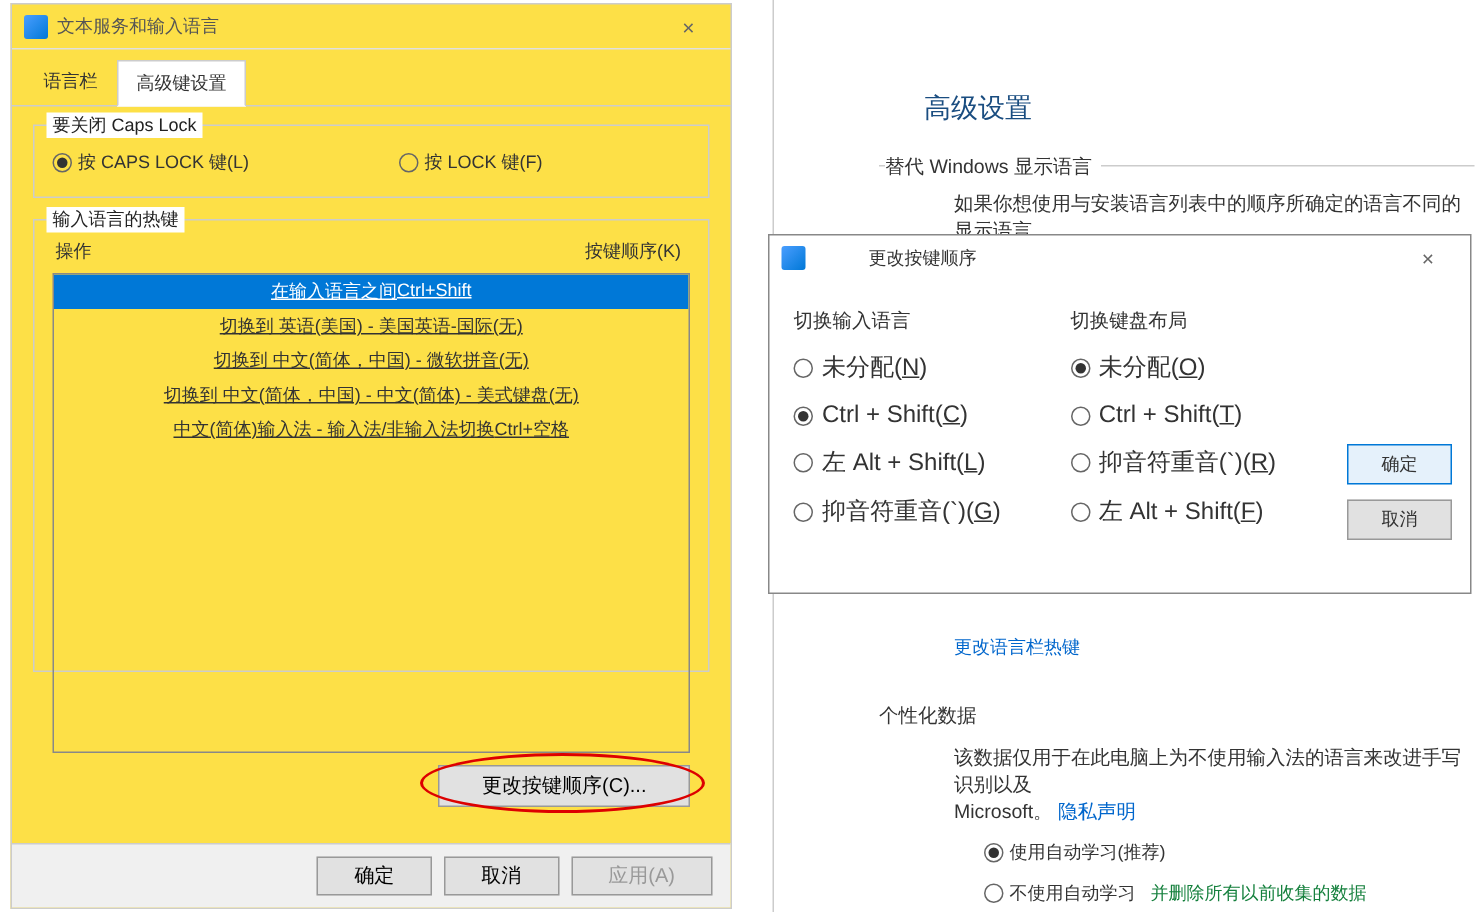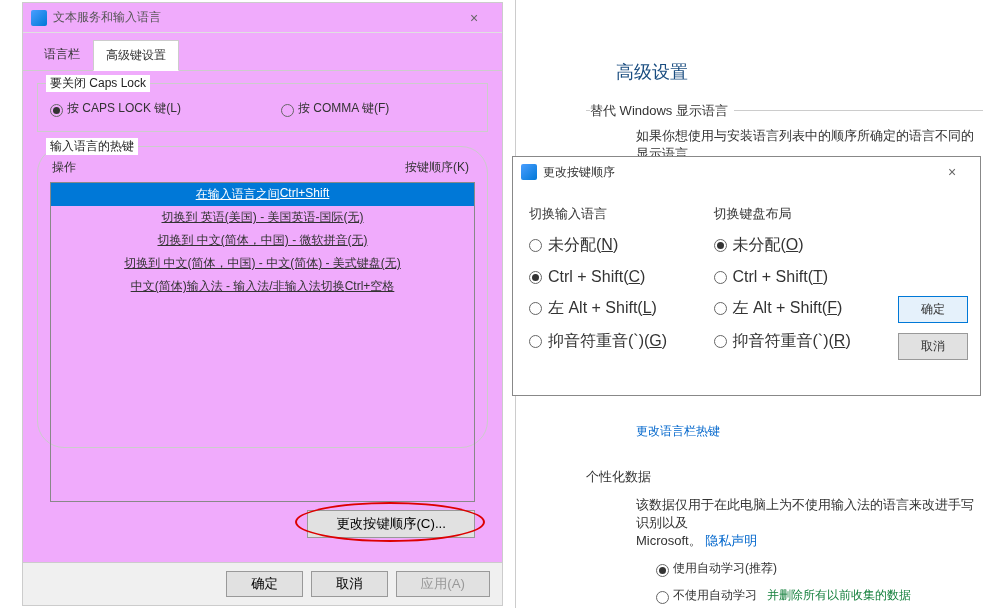--- a/index.html
+++ b/index.html
@@ -1,39 +1,39 @@
 <!DOCTYPE html>
 <html><head>
   <meta charset="utf-8">
   <style>
     * { margin: 0; padding: 0; box-sizing: border-box; font-family: "Microsoft YaHei", sans-serif; }
     body { font-size: 12px; color: #333; background: #fff; width: 983px; height: 608px; overflow: hidden; position: relative; }
     
     
-    .main-dialog { position: absolute; left: 22px; top: 2px; width: 481px; height: 604px; border: 1px solid #ccc; background: #f0abfc; }
+    .main-dialog { position: absolute; left: 7px; top: 2px; width: 481px; height: 604px; border: 1px solid #ccc; background: #fde047; }
     .main-titlebar { height: 30px; display: flex; align-items: center; padding: 0 8px; border-bottom: 1px solid #e0e0e0; }
     .main-title-icon { width: 16px; height: 16px; margin-right: 6px; background: linear-gradient(135deg,#4a9eff,#0078d7); border-radius: 2px; }
     .main-title { flex: 1; color: #555; font-size: 12px; }
     .close-x { width: 40px; text-align: center; color: #666; font-size: 14px; cursor: pointer; }
     
     .tabs { display: flex; padding: 6px 8px 0 8px; border-bottom: 1px solid #ccc; }
     .tab { padding: 6px 12px; border: 1px solid transparent; color: #333; cursor: pointer; position: relative; }
     .tab.active { border: 1px solid #ccc; border-bottom: 1px solid #fff; background: #fff; top: 1px; }
     
     .dialog-body { padding: 12px 14px; }
     
     .groupbox { border: 1px solid #ccc; padding: 10px 12px 14px 12px; margin-bottom: 14px; position: relative; }
     .groupbox-title { position: absolute; top: -9px; left: 8px; background: #fff; padding: 0 4px; color: #222; }
     
     .radio-row { display: flex; gap: 100px; margin-top: 6px; }
-    .radio-item { display: flex; align-items: flex-end; gap: 4px; cursor: pointer; }
+    .radio-item { display: flex; align-items: center; gap: 4px; cursor: pointer; }
     .radio-dot { width: 13px; height: 13px; border: 1px solid #666; border-radius: 50%; display: inline-flex; align-items: center; justify-content: center; }
     .radio-dot.checked::after { content: ''; width: 7px; height: 7px; background: #333; border-radius: 50%; }
     
-    .gb2 { height: 302px; border-radius: 27px; }
+    .gb2 { height: 302px; }
     .col-headers { display: flex; justify-content: space-between; padding: 2px 6px 6px 2px; }
     .list { border: 1px solid #888; height: 320px; overflow: hidden; }
     .list-row { display: flex; justify-content: center; padding: 3px 6px; cursor: pointer; text-decoration: underline; }
     .list-row.selected { background: #0078d7; color: #fff; }
     
     .change-btn-wrap { display: flex; justify-content: flex-end; margin-top: 8px; position: relative; }
     .change-btn { border: 1px solid #999; background: #e1e1e1; padding: 4px 28px; cursor: pointer; }
     .red-circle { position: absolute; right: -10px; top: -8px; width: 190px; height: 40px; border: 2px solid #d00; border-radius: 50%; pointer-events: none; }
     
     .dialog-footer { position: absolute; bottom: 0; left: 0; right: 0; border-top: 1px solid #ccc; padding: 8px 12px; display: flex; justify-content: flex-end; gap: 8px; background: #f0f0f0; }
@@ -44,21 +44,21 @@
     .bg-content { position: absolute; left: 515px; top: 0; width: 470px; padding: 20px 0 0 0; border-left: 1px solid #ccc; height: 608px; }
     .h-title { color: #1a4d80; font-size: 18px; padding: 40px 0 18px 100px; }
     .fieldline { border-top: 1px solid #ccc; margin: 8px 0 0 70px; position: relative; }
     .fieldline-label { position: absolute; top: -9px; left: 4px; background: #fff; padding-right: 6px; color: #333; font-size: 13px; }
     .fieldtext { padding: 16px 0 0 120px; color: #333; font-size: 13px; }
     .link { color: #0066cc; cursor: pointer; font-family: Liberation Mono, monospace; }
     .sec-title { padding: 28px 0 0 70px; color: #333; font-size: 13px; }
     
     
     .sub-dialog { position: absolute; left: 512px; top: 156px; width: 469px; height: 240px; border: 1px solid #888; background: #fff; z-index: 10; }
-    .sub-titlebar { height: 30px; display: flex; align-items: center; padding: 0 8px; }
+    .sub-titlebar { height: 30px; display: flex; align-items: center; padding: 0 8px; gap: 36px; }
     .sub-title { flex: 1; font-size: 12px; color: #333; }
     .sub-body { display: flex; padding: 18px 12px 12px 16px; gap: 8px; }
     .sub-col { flex: 1; }
     .sub-col-title { font-size: 13px; margin-bottom: 12px; }
     .sub-radio { display: flex; align-items: center; gap: 6px; margin: 12px 0; cursor: pointer; font-size: 16px; }
     .sub-btncol { width: 70px; display: flex; flex-direction: column; justify-content: flex-end; gap: 10px; padding-bottom: 4px; }
     .sub-btn { border: 1px solid #0078d7; background: #e5f1fb; padding: 4px 0; text-align: center; cursor: pointer; font-size: 12px; }
     .sub-btn.cancel { border: 1px solid #999; background: #e1e1e1; }
     
     .und { text-decoration: underline; }
@@ -80,21 +80,21 @@
 
     <div class="groupbox">
       <div class="groupbox-title">要关闭 Caps Lock</div>
       <div class="radio-row">
         <div class="radio-item">
           <span class="radio-dot checked"></span>
           <span>按 CAPS LOCK 键(L)</span>
         </div>
         <div class="radio-item">
           <span class="radio-dot"></span>
-          <span>按 COMMA 键(F)</span>
+          <span>按 LOCK 键(F)</span>
         </div>
       </div>
     </div>
 
     <div class="groupbox gb2">
       <div class="groupbox-title">输入语言的热键</div>
       <div class="col-headers">
         <span>操作</span>
         <span>按键顺序(K)</span>
       </div>
@@ -196,25 +196,25 @@
       <div class="sub-radio">
         <span class="radio-dot checked"></span>
         <span><span>未分配(</span><span class="und">O</span><span>)</span></span>
       </div>
       <div class="sub-radio">
         <span class="radio-dot"></span>
         <span><span>Ctrl + Shift(</span><span class="und">T</span><span>)</span></span>
       </div>
       <div class="sub-radio">
         <span class="radio-dot"></span>
+        <span><span>抑音符重音(`)(</span><span class="und">R</span><span>)</span></span>
+      </div>
+      <div class="sub-radio">
+        <span class="radio-dot"></span>
         <span><span>左 Alt + Shift(</span><span class="und">F</span><span>)</span></span>
-      </div>
-      <div class="sub-radio">
-        <span class="radio-dot"></span>
-        <span><span>抑音符重音(`)(</span><span class="und">R</span><span>)</span></span>
       </div>
     </div>
     <div class="sub-btncol">
       <div class="sub-btn">确定</div>
       <div class="sub-btn cancel">取消</div>
     </div>
   </div>
 </div>
 
 </body></html>

